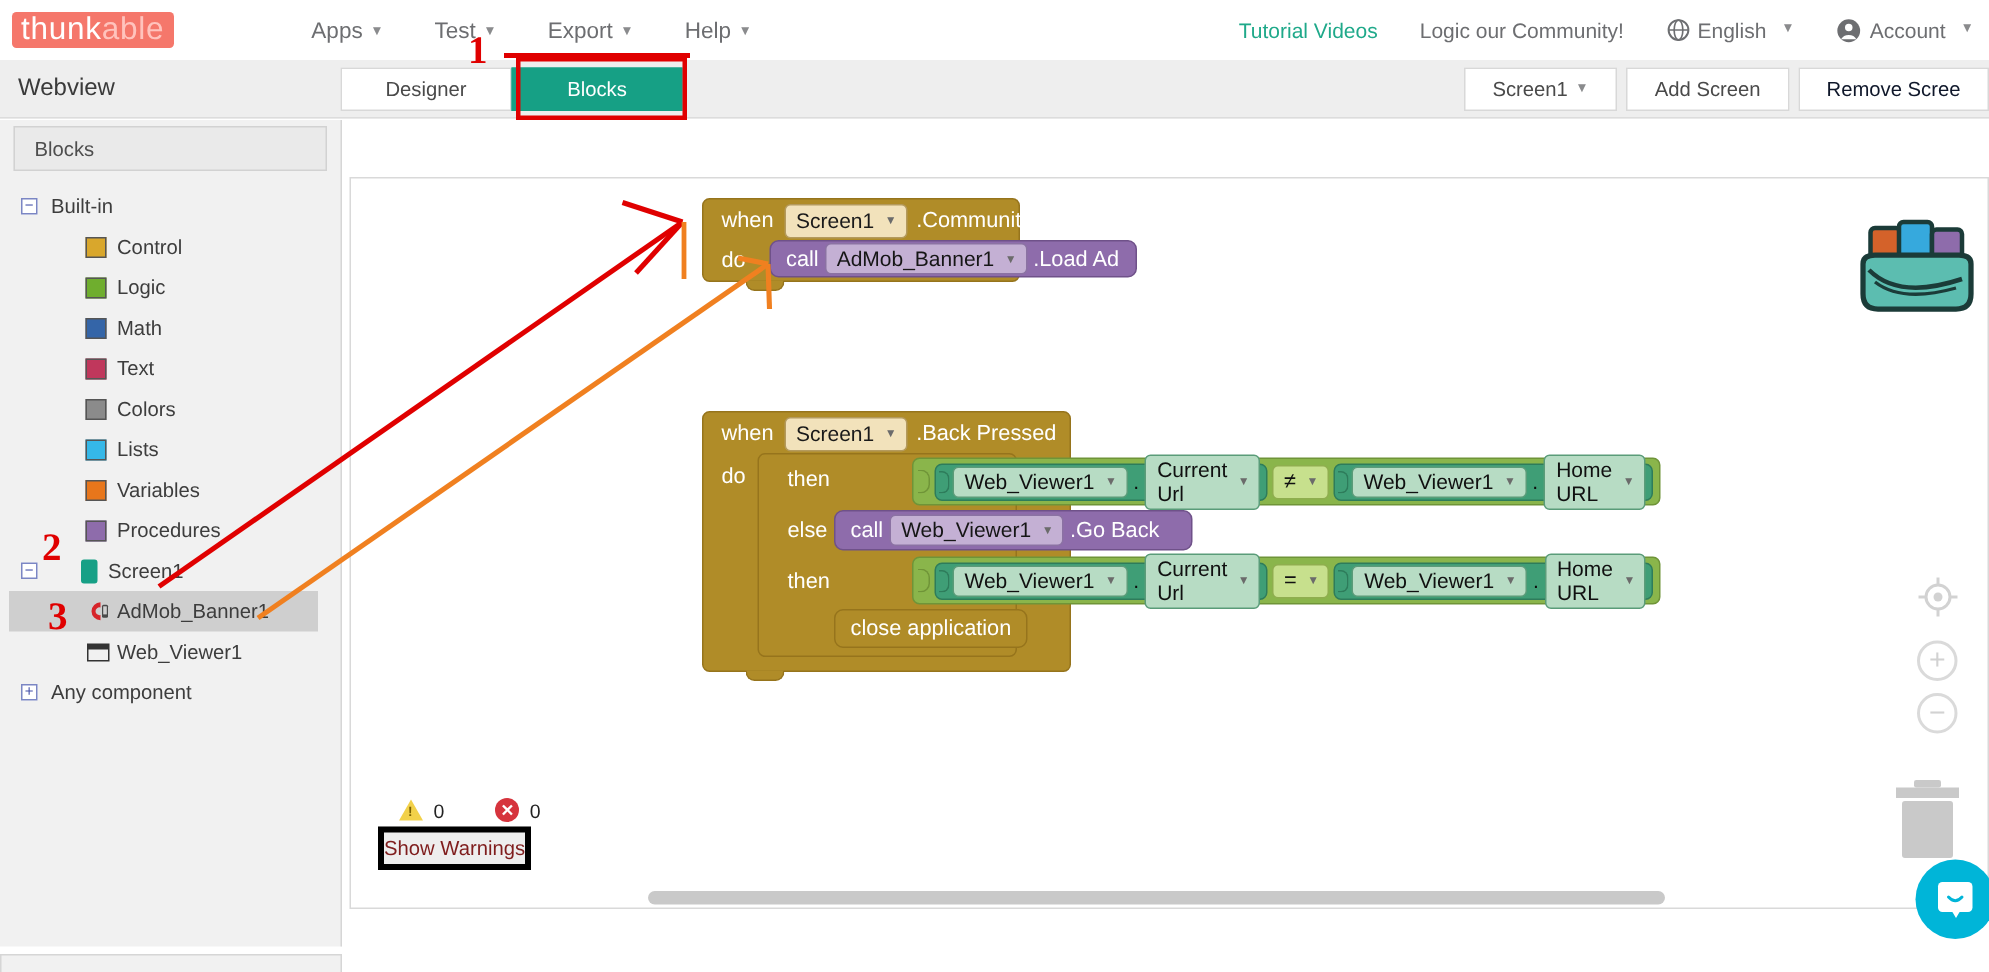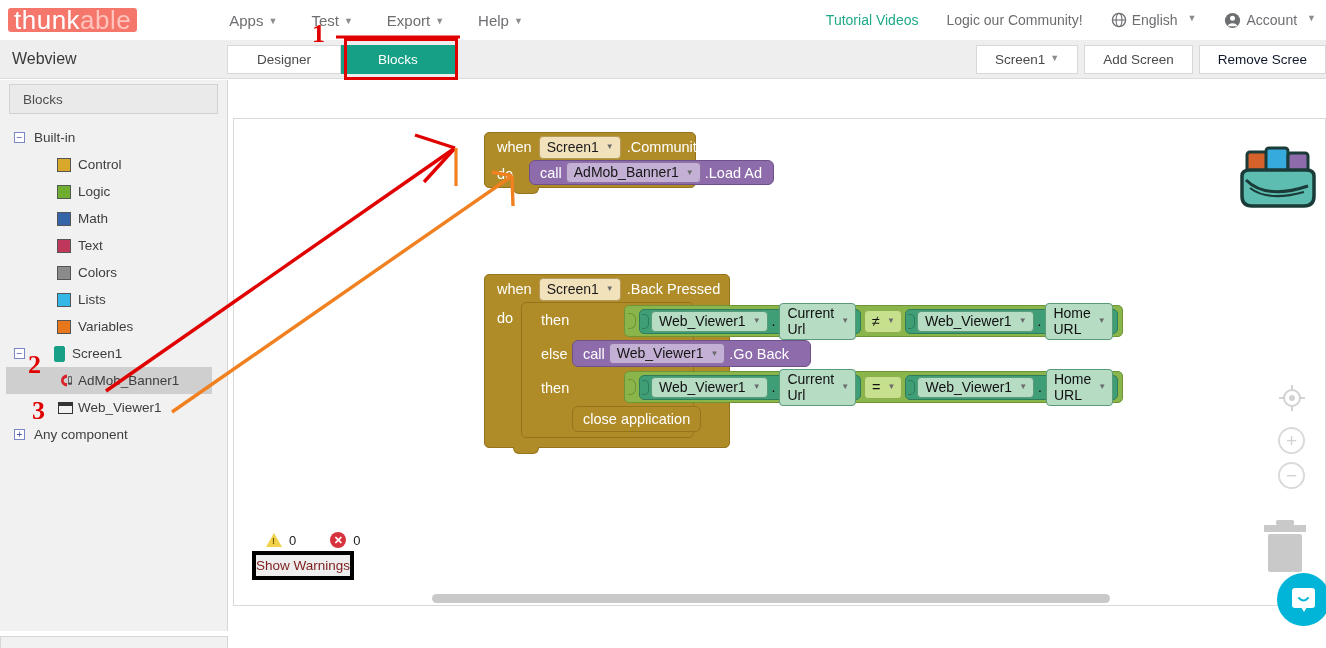--- a/index.html
+++ b/index.html
@@ -16,21 +16,21 @@
   
   .topnav{
     position:absolute; left:0; top:0; width:1326px; height:40px;
     background:#ffffff; display:flex; align-items:center;
   }
   .logo{
     margin-left:8px; height:24px; border-radius:3px;
     background:#f5776b; display:flex; align-items:center;
     padding:0 6px; overflow:hidden;
   }
-  .logo span{ font-size:26px; font-weight:400; letter-spacing:.5px; line-height:24px; }
+  .logo span{ font-size:21px; font-weight:400; letter-spacing:.5px; line-height:24px; }
   .logo .l1{ color:#ffffff; }
   .logo .l2{ color:#ffc3bd; }
   .navmenu{ display:flex; align-items:center; margin-left:92px; gap:34px; }
   .navitem{ font-size:15px; color:#6d6e71; cursor:pointer; white-space:nowrap; }
   .caret{ font-size:9px; color:#8a8b8d; margin-left:5px; position:relative; top:-2px; }
   .navright{ margin-left:auto; display:flex; align-items:center; gap:28px; padding-right:10px; }
   .navright .teal{ color:#1fa98a; font-size:14px; cursor:pointer; white-space:nowrap;}
   .navright .gray{ color:#6d6e71; font-size:14px; cursor:pointer; white-space:nowrap;}
   .navright .withicon{ display:flex; align-items:center; gap:5px; color:#6d6e71; font-size:14px; cursor:pointer; white-space:nowrap;}
 
@@ -93,21 +93,21 @@
   .canvas{
     position:absolute; left:233px; top:118px; width:1093px; height:488px;
     background:#ffffff; border:1px solid #d9d9d9;
     overflow:hidden;
   }
   .canvas-outer-bg{
     position:absolute; left:229px; top:80px; width:1097px; height:568px; background:#ffffff;
   }
 
   
-  .blk{ position:absolute; font-size:14.5px;margin-left:16px; }
+  .blk{ position:absolute; font-size:14.5px; }
   .hat{
     background:#b08c28; border:1px solid #96741c; border-radius:5px;
     color:#ffffff; position:relative;
   }
   .row{ display:flex; align-items:center; }
   .kw{ color:#ffffff; padding:0 7px; }
   .field{
     background:#f2e2bb; border:1px solid #b49a5d; border-radius:4px;
     color:#1a1a1a; padding:1px 6px 2px 7px; display:flex; align-items:center;
     font-size:14px; line-height:18px;
@@ -297,20 +297,24 @@
       <span>Colors</span>
     </div>
     <div class="trow indent">
       <span class="swatch" style="background:#35b8e8"></span>
       <span>Lists</span>
     </div>
     <div class="trow indent">
       <span class="swatch" style="background:#e8761b"></span>
       <span>Variables</span>
     </div>
+    <div class="trow indent">
+      <span class="swatch" style="background:#8e6cab"></span>
+      <span>Procedures</span>
+    </div>
 
     <div class="trow indent3" style="padding-left:14px;">
       <span class="expander">−</span>
       <span style="width:20px;display:inline-block;flex:none;"></span>
       <span class="phone-ic"></span>
       <span>Screen1</span>
     </div>
 
     <div class="trow sel" style="padding-left:52px;margin-left:6px;width:206px;">
       <span class="admob-ic">

